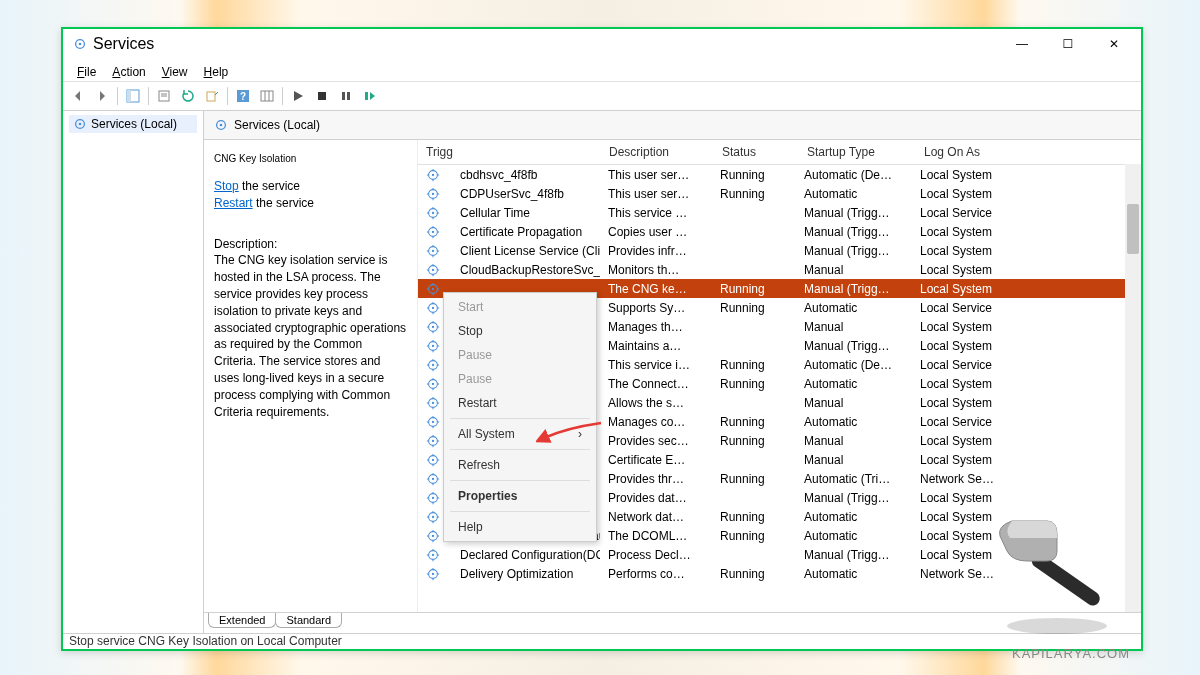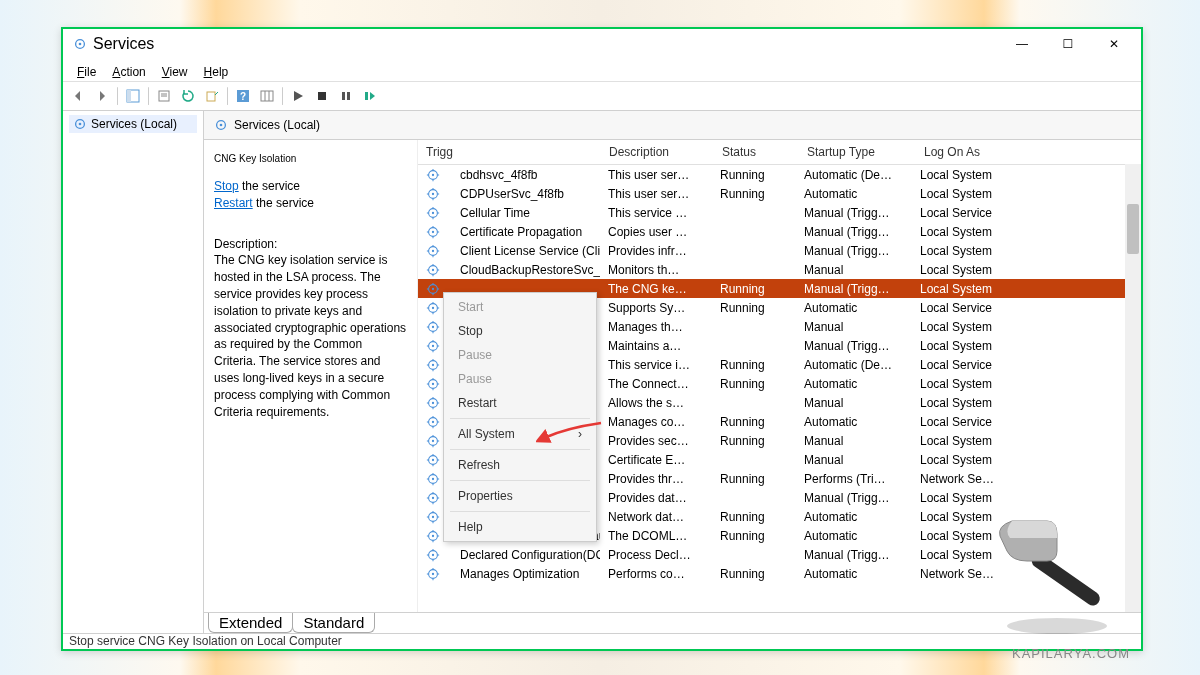--- a/index.html
+++ b/index.html
@@ -32,28 +32,28 @@
 .col-desc{width:96px}
 .col-status{width:68px}
 .col-startup{width:100px}
 .col-logon{width:96px}
 .rows{overflow-y:scroll;height:calc(100% - 24px)}
 .row{display:flex;height:19px;align-items:center;font-size:12px;white-space:nowrap}
 .row.selected{background:#c2410c;color:#fff}
 .row .cell{padding:0 8px;overflow:hidden;text-overflow:ellipsis}
 .row .cell.cn{width:166px;display:flex;align-items:center;gap:20px}
 .gear-icon{width:14px;height:14px;flex-shrink:0}
-.tabsrow{height:20px;border-top:1px solid #d0d0d0;display:flex;align-items:flex-start;padding-left:4px;font-size:15px}
+.tabsrow{height:20px;border-top:1px solid #d0d0d0;display:flex;align-items:flex-start;padding-left:4px;font-size:11px}
 .tabsrow .tab{border:1px solid #aaa;border-top:none;padding:1px 10px;background:#fff;border-radius:0 0 6px 6px;margin-right:-1px}
 .tabsrow .tab.active{background:#fff;font-weight:400}
 .statusbar{height:18px;border-top:1px solid #d0d0d0;padding:0 6px;font-size:12px;display:flex;align-items:flex-start;color:#333;overflow:hidden}
 .context-menu{position:absolute;top:292px;left:443px;width:148px;background:#f5f5f5;border:1px solid #ccc;box-shadow:2px 2px 6px rgba(0,0,0,.2);padding:2px 2px;font-size:12px;z-index:50}
 .context-menu .cmi{padding:5px 12px;color:#333;display:flex;justify-content:space-between}
 .context-menu .cmi.disabled{color:#999}
-.context-menu .cmi.bold{font-weight:400}
+.context-menu .cmi.bold{font-weight:700}
 .context-menu .csep{height:1px;background:#ddd;margin:3px 4px}
 .arrow-annot{position:absolute;top:420px;left:536px;z-index:60;pointer-events:none}
 .hammer{position:absolute;right:68px;bottom:36px;z-index:5;pointer-events:none}
 .watermark{position:absolute;right:70px;bottom:14px;font-size:13px;color:#888;letter-spacing:1px;font-family:Arial}
 .scrollbar-track{position:absolute;right:0;top:24px;bottom:0;width:16px;background:#f0f0f0}
 .scrollbar-thumb{position:absolute;right:2px;top:40px;width:12px;height:50px;background:#c0c0c0;border-radius:2px}
 </style>
 </head>
 <body>
 
@@ -506,21 +506,21 @@
                       <line x1="8" y1="1" x2="8" y2="3"></line>
                       <line x1="8" y1="13" x2="8" y2="15"></line>
                       <line x1="1" y1="8" x2="3" y2="8"></line>
                       <line x1="13" y1="8" x2="15" y2="8"></line>
                     </g>
                   </svg>
                   <span>g …</span>
                 </div>
                 <div class="cell col-desc">Provides thr…</div>
                 <div class="cell col-status">Running</div>
-                <div class="cell col-startup">Performs (Tri…</div>
+                <div class="cell col-startup">Automatic (Tri…</div>
                 <div class="cell col-logon">Network Se…</div>
               </div>
               <div class="row">
                 <div class="cell cn col-name">
                   <svg class="gear-icon" viewBox="0 0 16 16">
                     <circle cx="8" cy="8" r="5" fill="none" stroke="#4a90d9" stroke-width="1.2"></circle>
                     <circle cx="8" cy="8" r="1.3" fill="#4a90d9"></circle>
                     <g stroke="#4a90d9" stroke-width="1.2">
                       <line x1="8" y1="1" x2="8" y2="3"></line>
                       <line x1="8" y1="13" x2="8" y2="15"></line>
@@ -597,21 +597,21 @@
                   <svg class="gear-icon" viewBox="0 0 16 16">
                     <circle cx="8" cy="8" r="5" fill="none" stroke="#4a90d9" stroke-width="1.2"></circle>
                     <circle cx="8" cy="8" r="1.3" fill="#4a90d9"></circle>
                     <g stroke="#4a90d9" stroke-width="1.2">
                       <line x1="8" y1="1" x2="8" y2="3"></line>
                       <line x1="8" y1="13" x2="8" y2="15"></line>
                       <line x1="1" y1="8" x2="3" y2="8"></line>
                       <line x1="13" y1="8" x2="15" y2="8"></line>
                     </g>
                   </svg>
-                  <span>Manages Optimization</span>
+                  <span>Delivery Optimization</span>
                 </div>
                 <div class="cell col-desc">Performs co…</div>
                 <div class="cell col-status">Running</div>
                 <div class="cell col-startup">Automatic</div>
                 <div class="cell col-logon">Network Se…</div>
               </div>
             </div>
           <div class="scrollbar-track">
               <div class="scrollbar-thumb"></div>
             </div>

